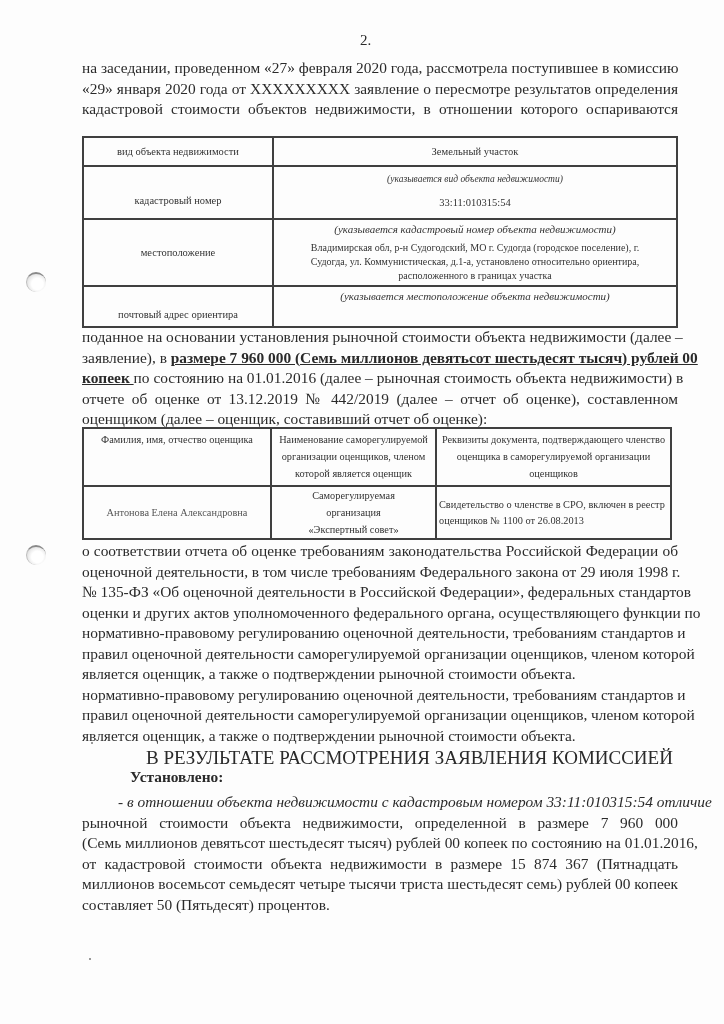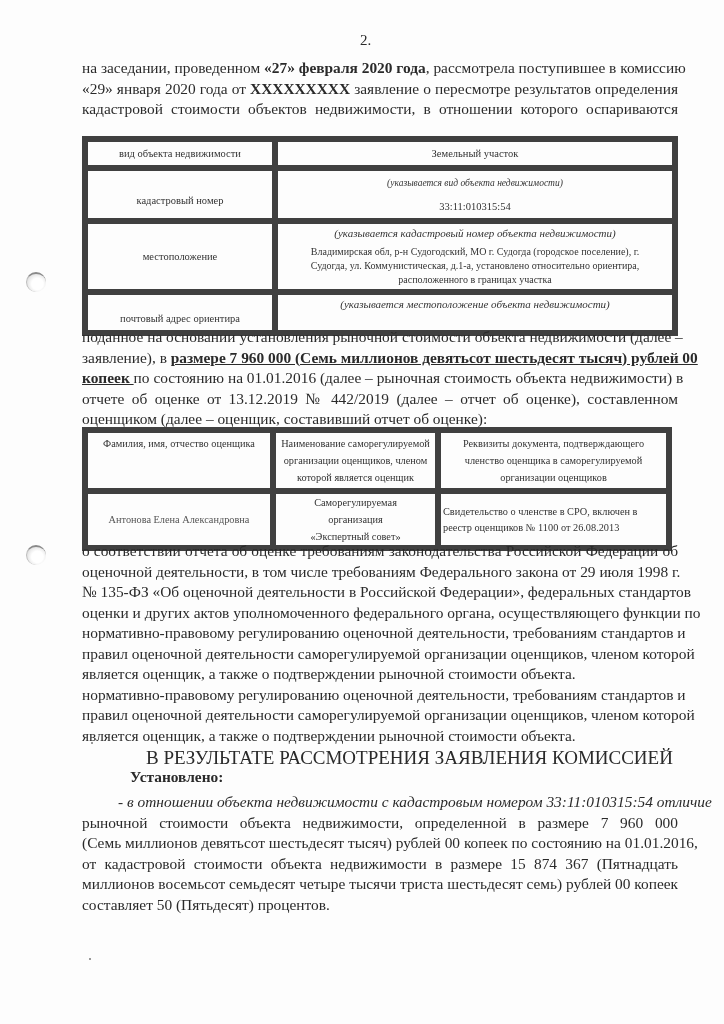--- a/index.html
+++ b/index.html
@@ -11,25 +11,25 @@
     .hole { position: absolute; left: 26px; width: 20px; height: 20px; border-radius: 50%;
             background: radial-gradient(circle at 55% 55%, #ffffff 40%, #e6e6e6 70%, #b8b8b8 100%);
             border-top: 2px solid #8a8a8a; border-left: 1px solid #bcbcbc; }
     .hole.h1 { top: 272px; }
     .hole.h2 { top: 545px; }
 
     .para { position: absolute; left: 82px; width: 596px; font-size: 15.4px; line-height: 20.5px;
             text-align: justify; }
     .para .line { display: block; text-align: justify; text-align-last: justify; white-space: nowrap; }
     .para .line.last { text-align-last: left; }
-    b { font-weight: bold; }
+    b { font-weight: normal; }
     .u { text-decoration: underline; font-weight: bold; }
 
     table.t { position: absolute; border-collapse: collapse; font-size: 10.5px; line-height: 14px; color: #333; }
-    table.t td { border: 6px solid #404040; text-align: center; vertical-align: middle; padding: 2px 4px; }
+    table.t td { border: 2px solid #404040; text-align: center; vertical-align: middle; padding: 2px 4px; }
     .it { font-style: italic; font-size: 10.5px; display: block; }
 
     #t1 { left: 82px; top: 136px; width: 596px; }
     #t1 td.c1 { width: 190px; }
     #t2 { left: 82px; top: 427px; width: 590px; font-size: 10.3px; line-height: 17px; }
 
     .heading { position: absolute; left: 146px; top: 747px; font-size: 19px; }
     .subhead { position: absolute; left: 130px; top: 768px; font-size: 15.4px; font-weight: bold; }
     .dot { position: absolute; width: 2px; height: 2px; background: #777; border-radius: 50%; }
   </style>

